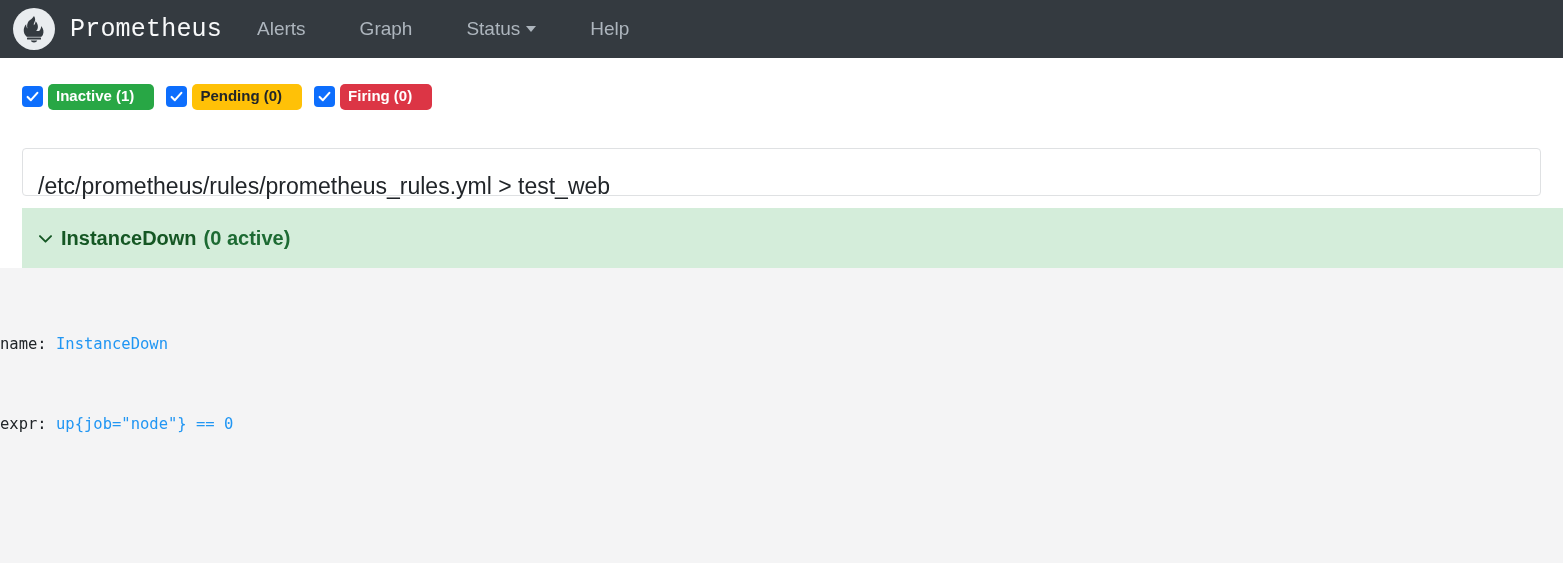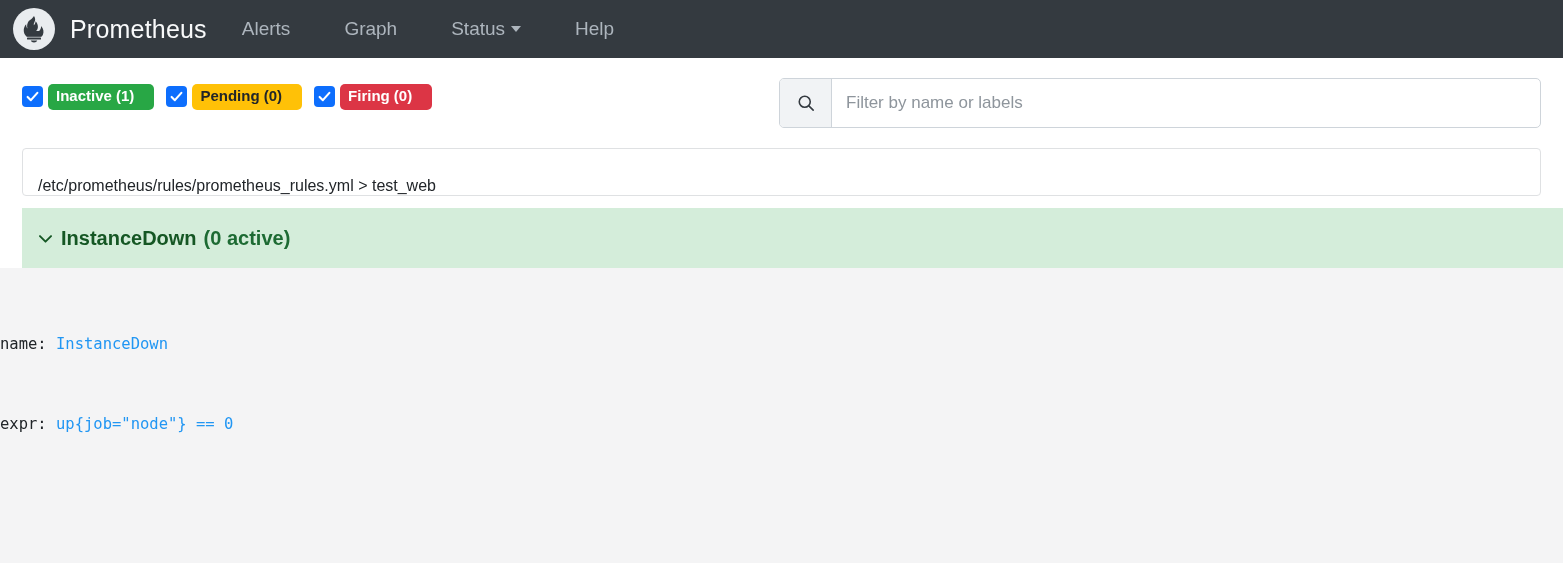--- a/index.html
+++ b/index.html
@@ -28,20 +28,21 @@
   }
   .brand-logo svg { display:block; }
   .brand-name {
     color: #f8f9fa;
     font-size: 25px;
     font-weight: 400;
     margin-left: 15px;
     margin-right: 22px;
     letter-spacing: .2px;
     white-space: nowrap;
+    font-family: Liberation Mono, monospace;
   }
   .nav-links { display: flex; align-items: flex-end; gap: 28px; }
   .nav-link {
     color: #adb5bd;
     font-size: 19px;
     padding: 0 13px;
     text-decoration: none;
     white-space: nowrap;
     display: flex; align-items: center;
     cursor: pointer;
@@ -121,21 +122,21 @@
     margin: 12px 22px 0 22px;
     border: 1px solid #dfe1e3;
     border-radius: 4px;
     height: 48px;
     display: flex;
     align-items: center;
     padding: 0 15px;
     background: #fff;
   }
   .crumb-text {
-    font-size: 16px;
+    font-size: 23px;
     color: #212529;
     white-space: nowrap;
     margin-top: 28px;
   }
 
   
   .group-header {
     margin-top: 12px;
     margin-left: 22px;
     background: #d4edda;
@@ -222,29 +223,20 @@
     <span class="badge pending">Pending (0)</span>
 
     <div class="chk">
       <svg width="13" height="13" viewBox="0 0 16 16" aria-hidden="true">
         <path d="M2 8.5 L6 12.5 L14 3.5" stroke="#ffffff" stroke-width="2.6" fill="none" stroke-linecap="round" stroke-linejoin="round"></path>
       </svg>
     </div>
     <span class="badge firing">Firing (0)</span>
   </div>
 
-  <div class="search-wrap">
-    <div class="search-icon-box">
-      <svg width="20" height="20" viewBox="0 0 24 24" aria-hidden="true">
-        <circle cx="10.5" cy="10.5" r="6.6" stroke="#343a40" stroke-width="1.9" fill="none"></circle>
-        <line x1="15.4" y1="15.4" x2="20.6" y2="20.6" stroke="#343a40" stroke-width="1.9" stroke-linecap="round"></line>
-      </svg>
-    </div>
-    <input class="search-input" type="text" placeholder="Filter by name or labels" style="">
-  </div>
 </div>
 
 <div class="crumb-card">
   <span class="crumb-text">/etc/prometheus/rules/prometheus_rules.yml &gt; test_web</span>
 </div>
 
 <div class="group-header">
   <span class="chevron">
     <svg width="19" height="19" viewBox="0 0 24 24" aria-hidden="true">
       <path d="M5 9 L12 16 L19 9" stroke="#155724" stroke-width="2.4" fill="none" stroke-linecap="round" stroke-linejoin="round"></path>

